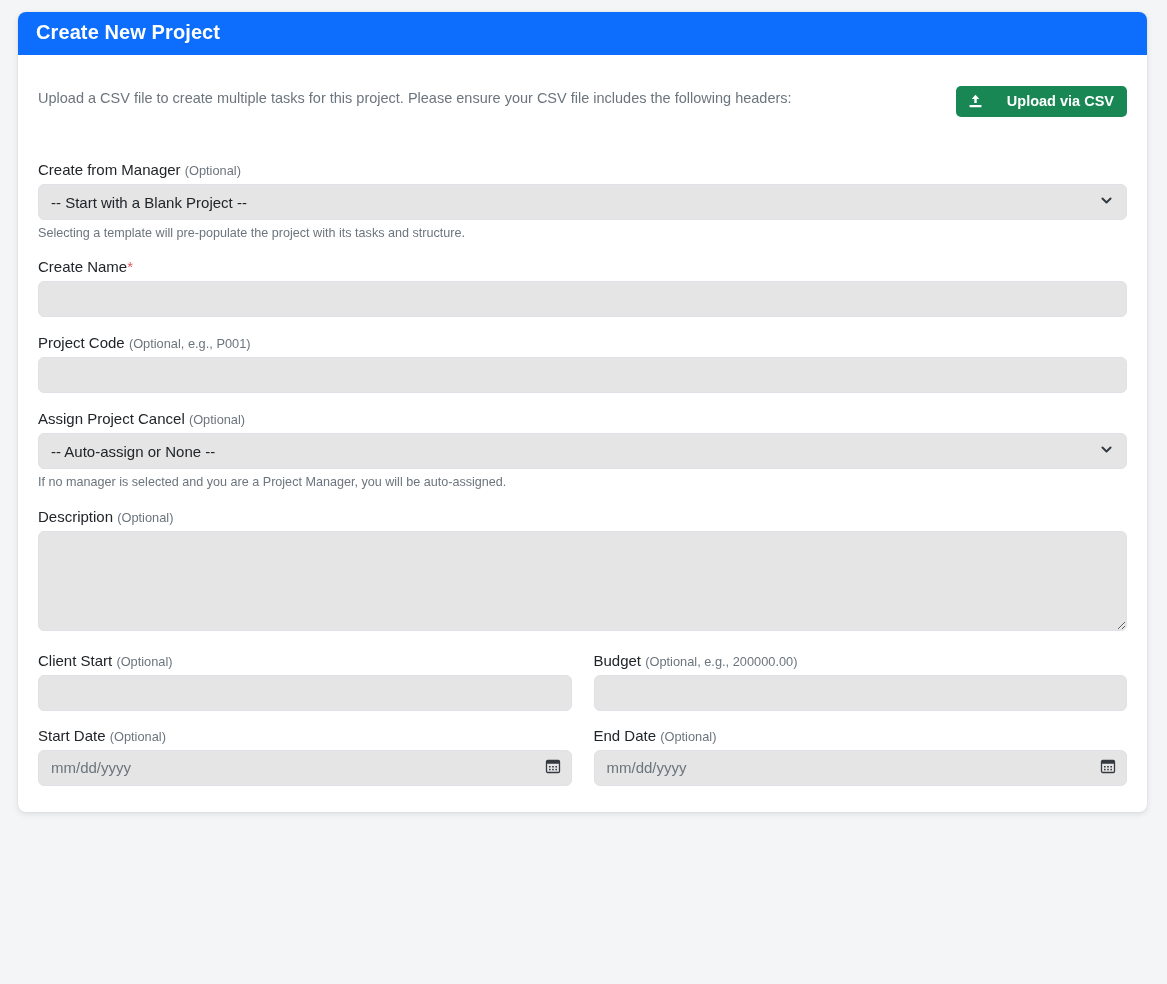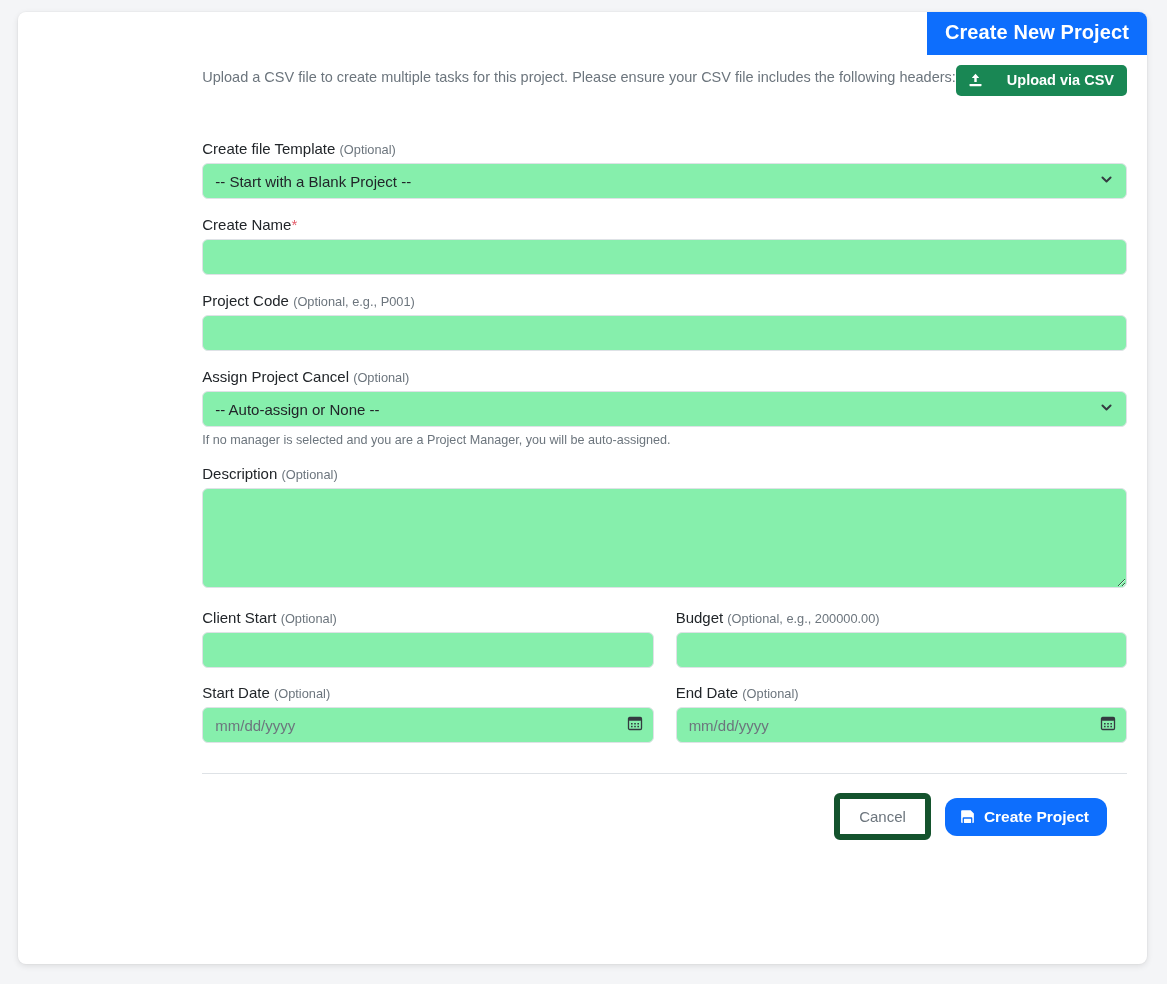--- a/index.html
+++ b/index.html
@@ -12,35 +12,34 @@
   }
   .page {
     width: 1167px; height: 984px;
     padding: 12px 20px 20px 18px;
   }
   .card {
     background: #ffffff;
     border-radius: 8px;
     box-shadow: 0 2px 6px rgba(0,0,0,0.10), 0 0 0 1px rgba(0,0,0,0.02);
     overflow: hidden;
-    height: 952px;
+    height: 800px;
     display: flex;
     flex-direction: column;
-    align-items: flex-end;
   }
   .card-header {
     background: #0d6efd;
     color: #ffffff;
     padding: 9px 18px 11px 18px;
     font-size: 20px;
     font-weight: bold;
     letter-spacing: 0.1px;
   }
   .card-body {
-    padding: 8px 20px 0 20px;
+    padding: 29px 20px 0 20px;
     flex: 1;
   }
   .intro-row {
     display: flex;
     align-items: flex-start;
     justify-content: space-between;
   }
   .intro-text {
     color: #6c757d;
     font-size: 14.5px;
@@ -77,21 +76,21 @@
     color: #6c757d;
     font-size: 12.8px;
   }
   label.fl .req { color: #e35d6a; }
 
   .control {
     width: 100%;
     height: 36px;
     border: 1px solid #dee2e6;
     border-radius: 6px;
-    background: #86efac;
+    background: #e5e5e5;
     font-size: 15px;
     color: #212529;
     padding: 0 12px;
     font-family: "Liberation Sans", sans-serif;
     outline: none;
   }
   .control::placeholder { color: #6c757d; }
 
   .select-wrap { position: relative; }
   .select-wrap .chev {
@@ -199,33 +198,34 @@
             </svg>
           </span>
           <span>Upload via CSV</span>
         </button>
       </div>
 
       <form class="form-area">
 
         <div class="field">
           <label class="fl">
-            <span>Create file Template</span>
+            <span>Create from Manager</span>
             <span class="hint">(Optional)</span>
           </label>
           <div class="select-wrap">
             <select class="control">
               <option>-- Start with a Blank Project --</option>
             </select>
             <span class="chev">
               <svg width="13" height="13" viewBox="0 0 16 16" fill="none" stroke="#343a40" stroke-width="2.4" stroke-linecap="round" stroke-linejoin="round" aria-hidden="true">
                 <path d="M3 5.5 L8 10.5 L13 5.5"></path>
               </svg>
             </span>
           </div>
+          <div class="help">Selecting a template will pre-populate the project with its tasks and structure.</div>
         </div>
 
         <div class="field">
           <label class="fl">
             <span>Create Name</span><span class="req">*</span>
           </label>
           <input class="control" type="text" value="" style="">
         </div>
 
         <div class="field">

